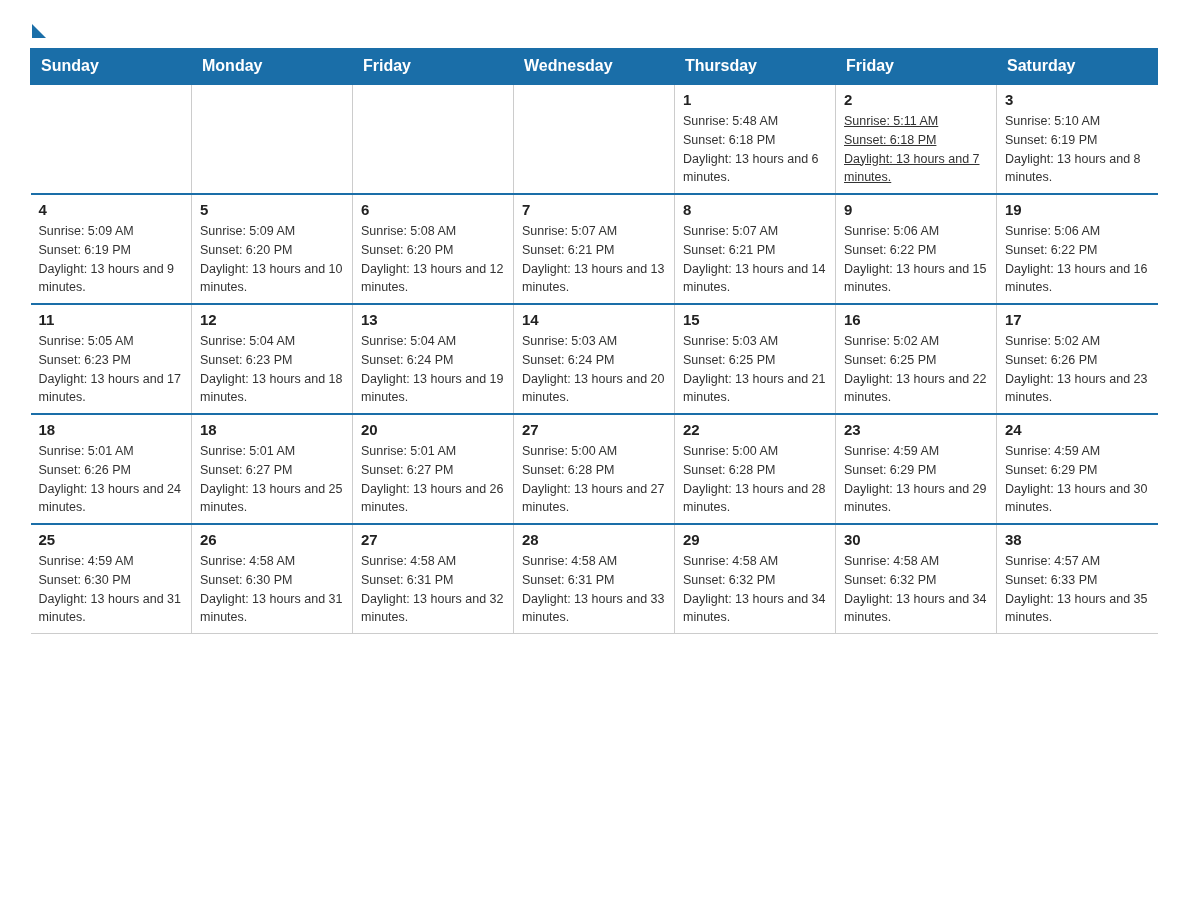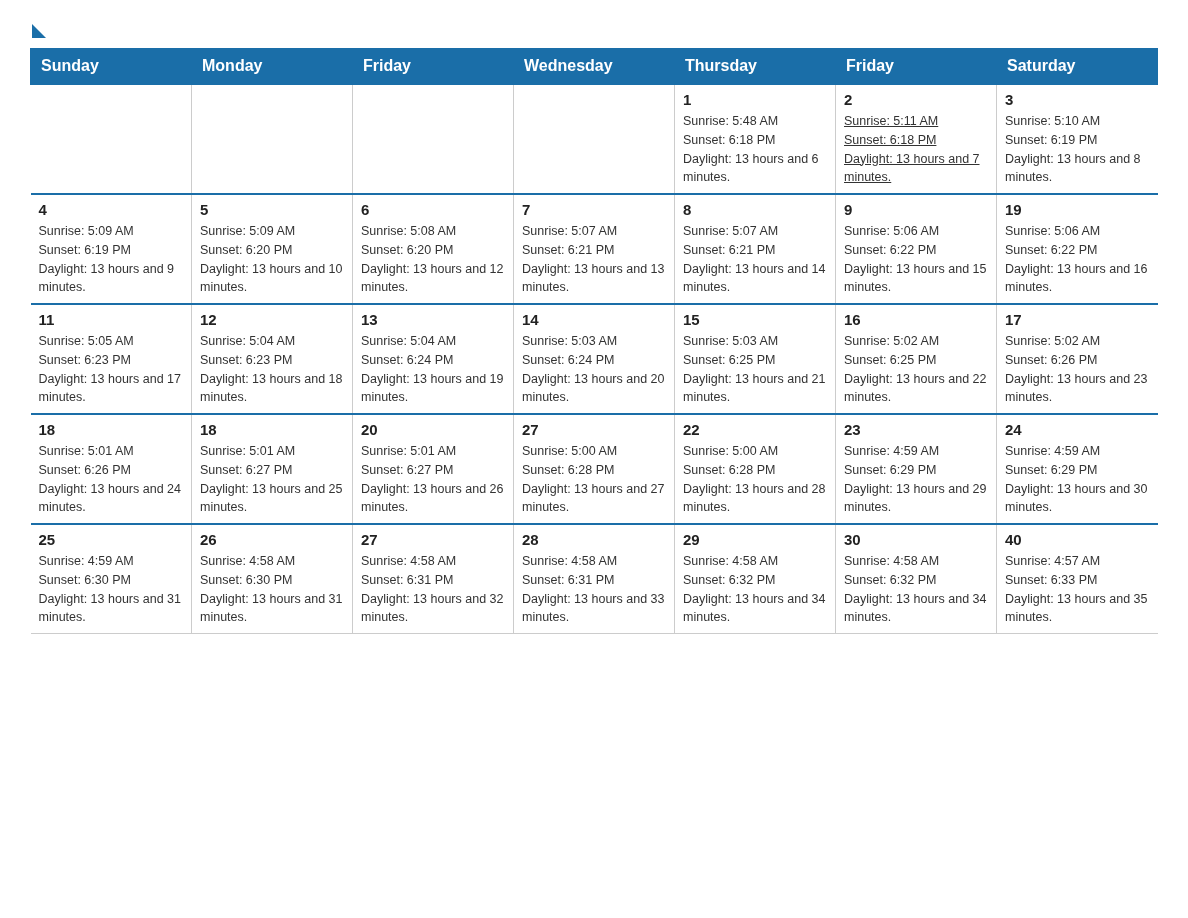--- a/index.html
+++ b/index.html
@@ -321,20 +321,20 @@
 Sunset: 6:32 PM
 Daylight: 13 hours and 34 minutes.</div>
         </td>
         <td>
           <span class="day-number">30</span>
           <div class="day-info" style="white-space: pre-line;">Sunrise: 4:58 AM
 Sunset: 6:32 PM
 Daylight: 13 hours and 34 minutes.</div>
         </td>
         <td>
-          <span class="day-number">40</span>
+          <span class="day-number">38</span>
           <div class="day-info" style="white-space: pre-line;">Sunrise: 4:57 AM
 Sunset: 6:33 PM
 Daylight: 13 hours and 35 minutes.</div>
         </td>
       </tr>
     </tbody>
 </table>
 
 </body></html>

